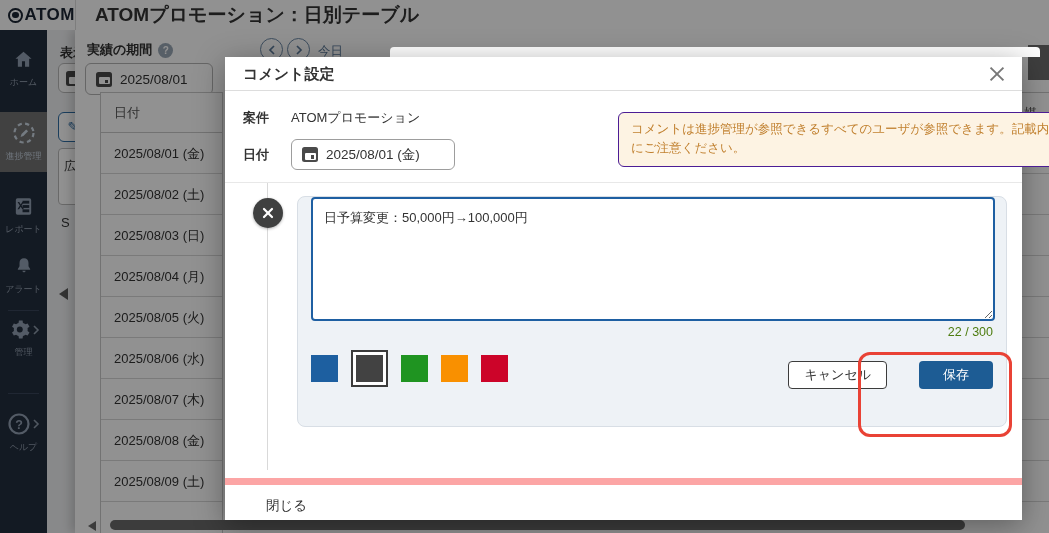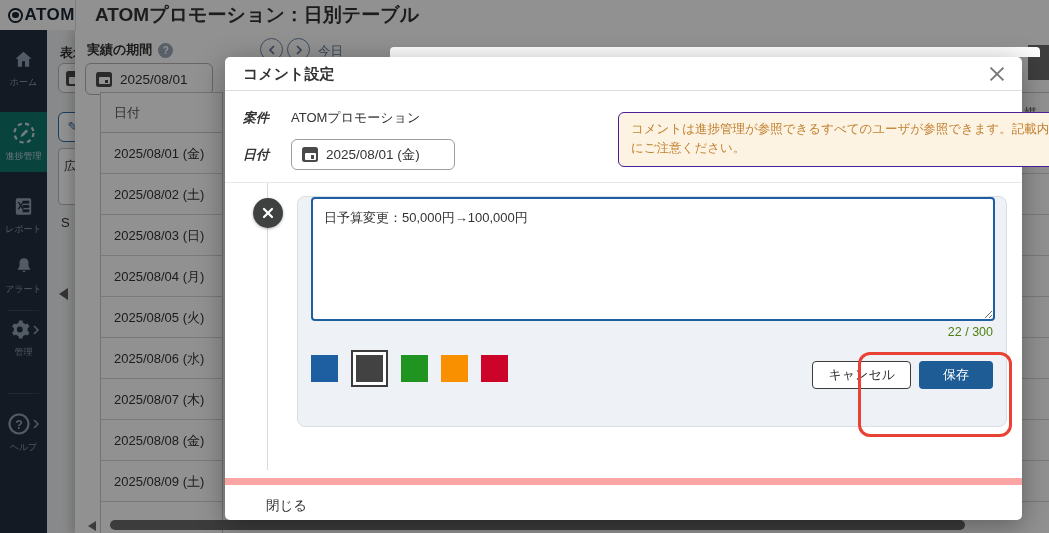--- a/index.html
+++ b/index.html
@@ -14,21 +14,21 @@
   .logo-mark { width:15px; height:15px; border:2.5px solid #1c2533; border-radius:50%; position:relative; }
   .logo-mark::after { content:""; position:absolute; left:2px; top:2px; width:6.5px; height:6.5px; background:#1c2533; border-radius:50%; }
   .topbar-divider { position:absolute; left:75px; top:0; width:1px; height:30px; background:#dcdcdc; }
   .drawer-title { position:absolute; left:95px; top:0; height:30px; line-height:30px; font-size:19px; font-weight:bold; color:#333; }
 
   
   .sidebar { position:absolute; left:0; top:30px; width:47px; height:503px; background:#232e3e; z-index:20; }
   .side-item { position:absolute; left:0; width:47px; display:flex; flex-direction:column; align-items:center; gap:5px; color:#93a1b3; cursor:pointer; }
   .side-item svg { display:block; }
   .side-item .lbl { font-size:9px; color:#8e9bab; white-space:nowrap; }
-  .side-item.active { background:#0f766e; color:#cdd8e4; padding-top:9px; }
+  .side-item.active { background:#737373; color:#cdd8e4; padding-top:9px; }
   .side-item.active .lbl { color:#c4cfdc; }
   .icon-row { display:flex; align-items:center; gap:1px; }
   .side-divider { position:absolute; left:8px; width:31px; height:1px; background:#39465a; }
 
   
   .bg-strip { position:absolute; left:47px; top:30px; width:28px; height:503px; background:#f0f1f3; overflow:hidden; z-index:5; }
   .bg-label { position:absolute; font-size:13px; font-weight:bold; color:#333; white-space:nowrap; }
   .frag-box { position:absolute; background:#fff; border:1px solid #b9b9b9; border-radius:6px; }
   .frag-blue { border:1.5px solid #2e6da4; color:#2e6da4; font-size:13px; text-align:center; line-height:27px; }
   .frag-plain { font-size:12.5px; color:#333; padding:9px 0 0 5px; }
@@ -53,45 +53,45 @@
 
   
   .hscroll-arrow { position:absolute; left:13px; top:491px; width:0; height:0; border-top:5px solid transparent; border-bottom:5px solid transparent; border-right:8px solid #6a6a6a; }
   .hscroll-thumb { position:absolute; left:35px; top:490px; width:855px; height:10px; background:#6a6a6a; border-radius:5px; }
 
   
   .overlay { position:absolute; inset:0; background:rgba(0,0,0,.43); z-index:40; }
   .white-strip { position:absolute; left:390px; top:47px; width:650px; height:10px; background:#fdfdfd; border-radius:4px 4px 0 0; z-index:45; }
 
   
-  .modal { position:absolute; left:225px; top:57px; width:797px; height:463px; background:#fff; border-radius:5px; box-shadow:0 6px 28px rgba(0,0,0,.35); z-index:50; }
+  .modal { position:absolute; left:225px; top:57px; width:797px; height:463px; background:#fff; border-radius:0; box-shadow:0 6px 28px rgba(0,0,0,.35); z-index:50; }
   .modal-header { position:absolute; left:0; top:0; width:100%; height:34px; border-bottom:1px solid #ddd; }
   .modal-title { position:absolute; left:18px; top:8px; font-size:15px; font-weight:bold; color:#333; }
   .modal-close { position:absolute; right:16px; top:8px; width:18px; height:18px; cursor:pointer; }
 
   .case-row { position:absolute; left:18px; top:52px; display:flex; gap:22px; font-size:13px; color:#333; }
-  .case-row .k, .date-row .k { font-weight:bold;font-style:italic; }
+  .case-row .k, .date-row .k { font-weight:bold; }
   .date-row { position:absolute; left:18px; top:82px; display:flex; gap:22px; align-items:center; font-size:13px; color:#333; }
   .modal .datebox { position:static; width:164px; height:31px; border-color:#9d9d9d; }
 
   .notice { position:absolute; left:393px; top:55px; width:460px; min-height:51px; background:#fdf3e3; border:1px solid #4c1d95; border-radius:6px; padding:7px 12px; font-size:12.5px; line-height:1.55; color:#c1802f; }
 
   .section-divider { position:absolute; left:0; top:125px; width:100%; height:1px; background:#e8e8e8; }
 
   .timeline-line { position:absolute; left:42px; top:126px; width:1px; height:287px; background:#d9d9d9; }
   .delete-circle { position:absolute; left:28px; top:141px; width:30px; height:30px; border-radius:50%; background:#3f4040; display:flex; align-items:center; justify-content:center; cursor:pointer; box-shadow:0 1px 3px rgba(0,0,0,.3); }
 
   .comment-card { position:absolute; left:72px; top:139px; width:710px; height:231px; background:#eef2f6; border:1px solid #d8dee5; border-radius:8px; padding:0 13px 0 13px; }
   .comment-input { display:block; width:684px; height:124px; border:2px solid #1e5fa2; border-radius:4px; background:#fff; padding:9px 11px; font-size:13px; color:#333; font-family:"Liberation Sans","DejaVu Sans",sans-serif; resize:both; outline:none; line-height:1.5; }
   .char-count { margin-top:4px; text-align:right; font-size:12.5px; color:#4d7c0f; }
   .card-bottom { display:flex; align-items:center; margin-top:9px; }
   .swatch { width:27px; height:27px; margin-right:13px; cursor:pointer; }
   .swatch-frame { width:37px; height:37px; border:2px solid #3b3b3b; background:#fff; padding:3px; margin-right:13px; cursor:pointer; }
   .swatch-frame .swatch { width:27px; height:27px; margin:0; }
-  .btns { margin-left:auto; display:flex; gap:8px; margin-top:13px; }
+  .btns { margin-left:auto; display:flex; gap:32px; margin-top:13px; }
   .btn-cancel { height:28px; padding:0 15px; background:#fff; border:1px solid #3c3c3c; border-radius:4px; font-size:13px; color:#333; cursor:pointer; font-family:inherit; }
   .btn-save { height:28px; padding:0 24px; background:#1d5c94; border:none; border-radius:4px; font-size:13px; color:#fff; cursor:pointer; font-family:inherit; }
 
   .modal-footer { position:absolute; left:0; bottom:0; width:100%; height:42px; border-top:7px solid #fca5a5; }
   .close-link { position:absolute; left:41px; top:12px; font-size:13.5px; color:#333; cursor:pointer; }
 
   .annotation { position:absolute; left:858px; top:352px; width:154px; height:85px; border:3px solid #e94235; border-radius:12px; z-index:60; pointer-events:none; }
 
   .cal-icon { width:16px; height:15px; position:relative; background:#4a4a4a; border-radius:2.5px; flex:none; }
   .cal-icon::before { content:""; position:absolute; left:2.5px; top:5.5px; width:11px; height:7px; background:#fff; border-radius:1px; }

